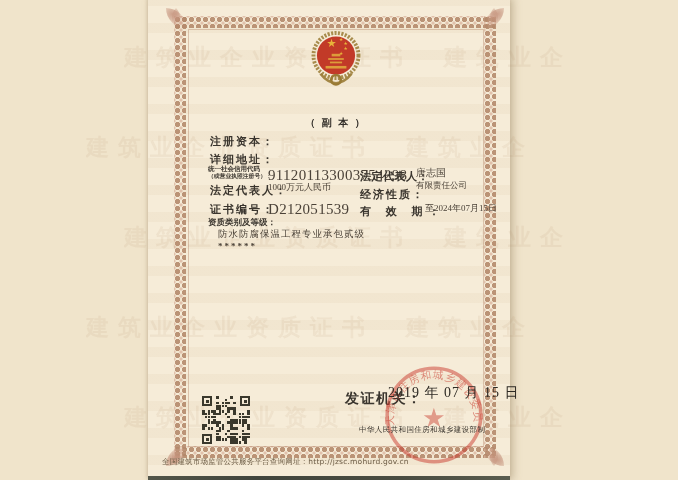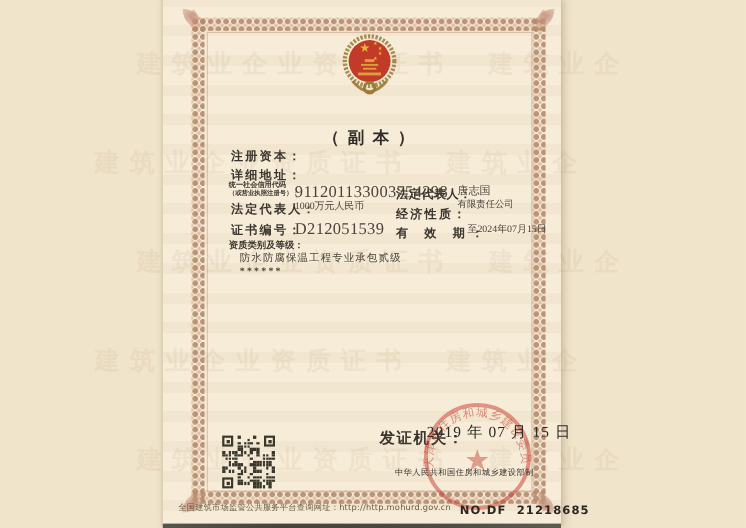--- a/index.html
+++ b/index.html
@@ -48,21 +48,21 @@
   .corner.bl{left:18px;top:440px;transform:scaleY(-1);}
   .corner.br{left:326px;top:440px;transform:scale(-1,-1);}
   
   .emblem{position:absolute;left:162px;top:34px;width:52px;height:58px;}
   .title{
     position:absolute;left:18px;top:92px;width:340px;text-align:center;
     font-size:18px;font-weight:bold;letter-spacing:3px;color:#2f2b26;
   }
   .subtitle{
     position:absolute;left:18px;top:120px;width:340px;text-align:center;
-    font-size:15px;font-weight:bold;letter-spacing:2px;color:#2f2b26;
+    font-size:10px;font-weight:bold;letter-spacing:2px;color:#2f2b26;
   }
   
   .lab{position:absolute;font-weight:bold;color:#3a352e;font-size:11px;letter-spacing:2px;white-space:nowrap;}
   .lab.small{font-size:6.5px;letter-spacing:0;line-height:7px;font-weight:bold;}
   .val{position:absolute;color:#4b4238;font-size:9px;white-space:nowrap;}
   .val.num{font-size:15px;letter-spacing:.3px;}
   .qualif-label{position:absolute;font-size:8.5px;font-weight:bold;color:#3a352e;}
   .qualif{position:absolute;font-size:9.5px;color:#4b4238;letter-spacing:1px;}
   .stars{position:absolute;font-size:9px;font-weight:bold;color:#4b4238;letter-spacing:2px;}
   
@@ -280,17 +280,16 @@
       <i style="left: 33.9px; top: 42.4px;"></i>
       <i style="left: 39.5px; top: 42.4px;"></i>
       <i style="left: 42.4px; top: 42.4px;"></i>
       <i style="left: 28.2px; top: 45.2px;"></i>
       <i style="left: 31.1px; top: 45.2px;"></i>
       <i style="left: 33.9px; top: 45.2px;"></i>
       <i style="left: 36.7px; top: 45.2px;"></i>
       <i style="left: 42.4px; top: 45.2px;"></i>
     </div>
 
-  <div class="footer-url">全国建筑市场监管公共服务平台查询网址：http://http.mohurd.gov.cn</div>
-  <div class="serial">NO.DF  21218685</div>
+  <div class="footer-url">全国建筑市场监管公共服务平台查询网址：http://jzsc.mohurd.gov.cn</div>
 </div>
 
 <div class="desk-edge"></div>
 
 </body></html>

